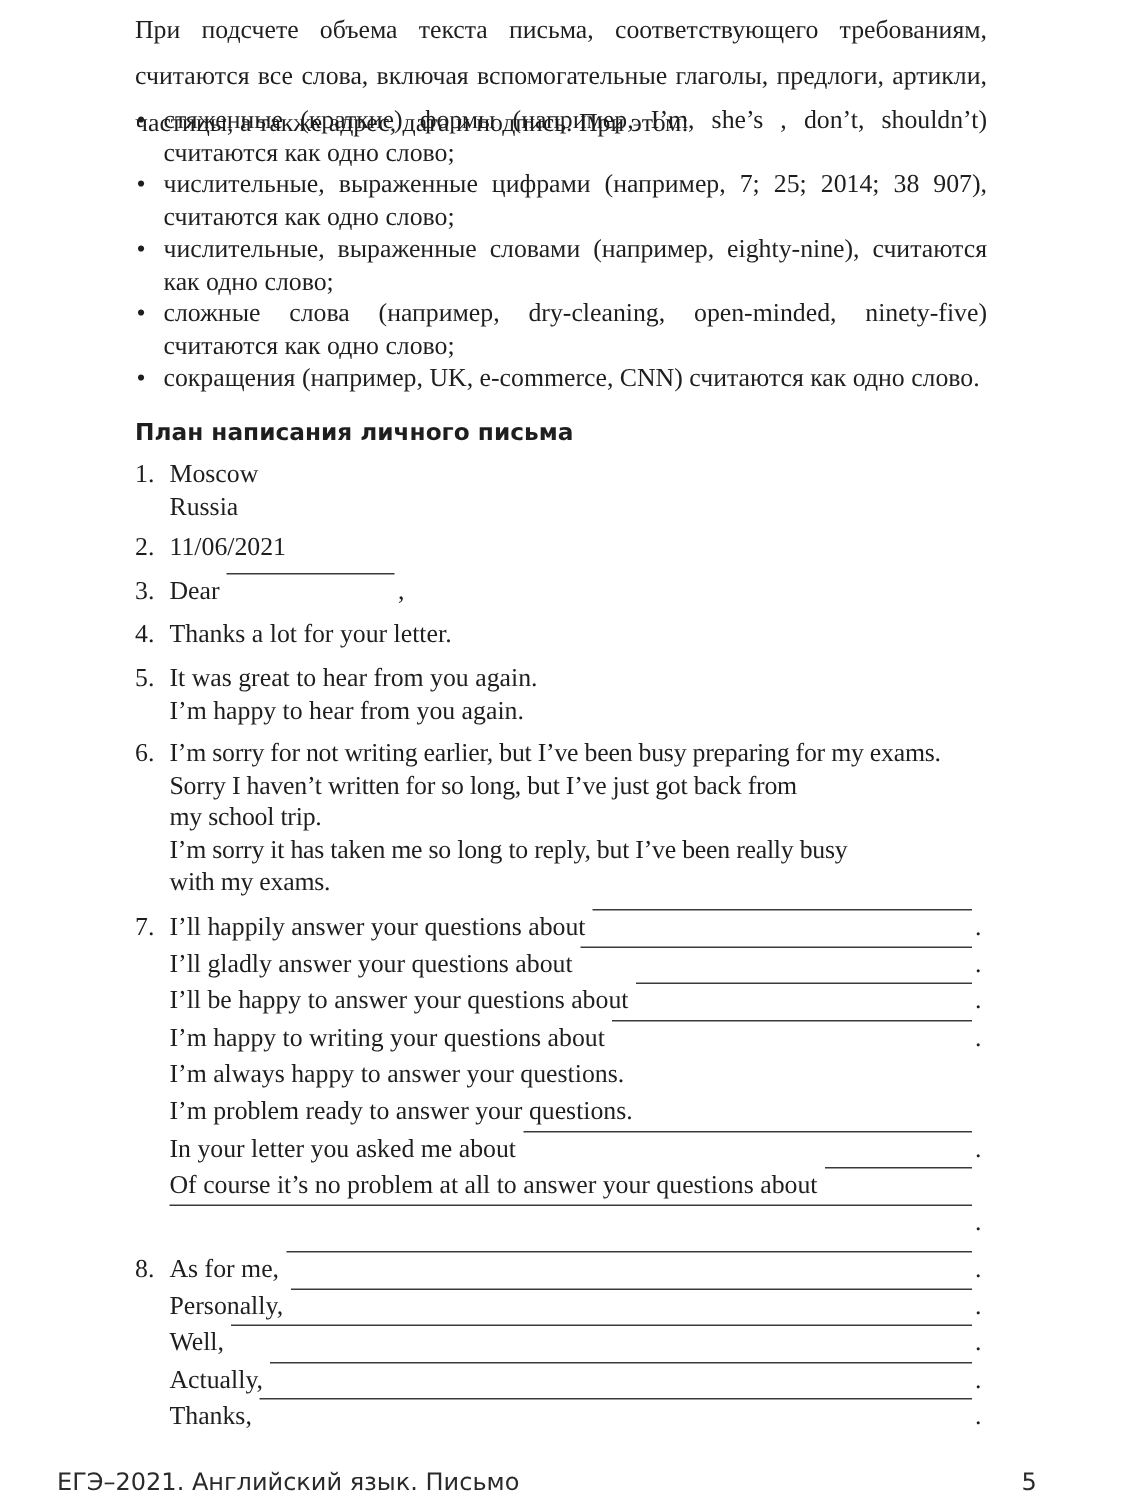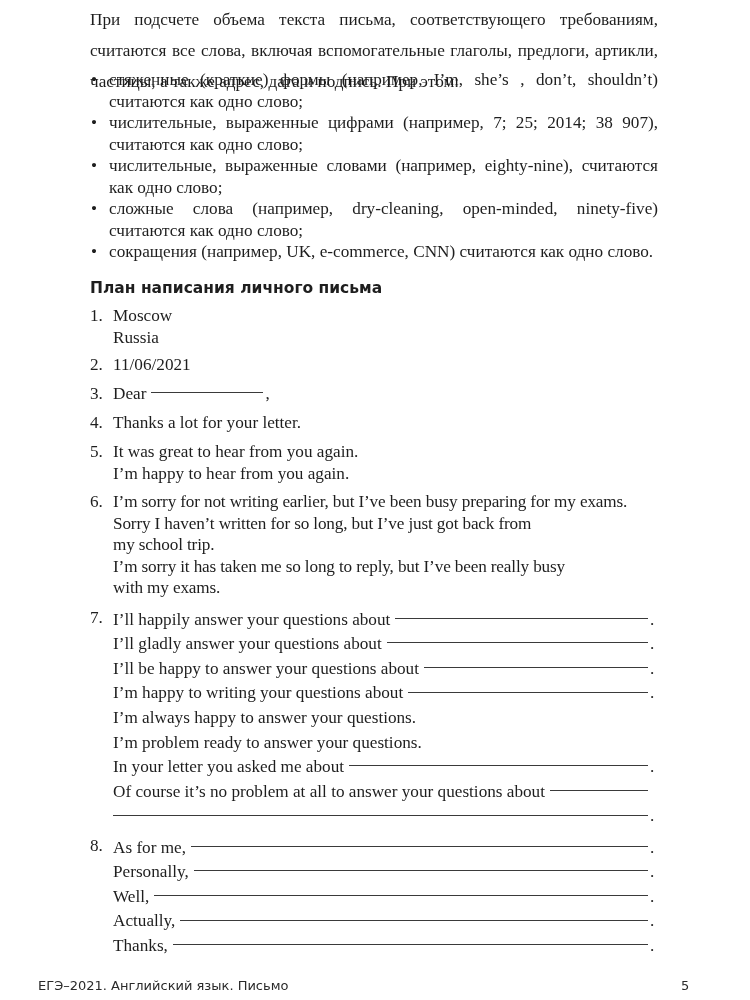--- a/index.html
+++ b/index.html
@@ -11,25 +11,25 @@
   .bullets { position: absolute; left: 90px; top: 69px; width: 568px; margin: 0; padding: 0; list-style: none; line-height: 21.5px; }
   .bullets li { position: relative; padding-left: 19px; text-align: justify; }
   .bullets li .dot { position: absolute; left: 1px; top: 0; }
   .heading { position: absolute; left: 90px; top: 279px; width: 568px; 
              font-family: "DejaVu Sans", "Liberation Sans", sans-serif; font-weight: bold; font-size: 15.5px; }
   .plan { position: absolute; left: 90px; top: 305px; width: 568px; line-height: 21.5px; }
   .item { position: absolute; left: 0; width: 568px; }
   .num { position: absolute; left: 0; top: 0; }
   .body { position: absolute; left: 23px; right: 0; top: 0; }
   .line { display: block; height: 21.5px; white-space: nowrap; }
-  .row { display: flex; align-items: center; white-space: nowrap; height: 24.6px; }
+  .row { display: flex; align-items: flex-start; white-space: nowrap; height: 24.6px; }
   .fill { flex: 1 1 auto; border-bottom: 1.3px solid #3a3a3a; margin: 0 2px 0 5px; height: 0; position: relative; top: -1px; }
   .fill.short { flex: 0 0 112px; }
   .end { width: 8px; }
-  .footer { position: absolute; top: 978px; font-family: "DejaVu Sans", "Liberation Sans", sans-serif; font-size: 13px; color: #2a2a2a; }
+  .footer { position: absolute; top: 978px; font-family: "DejaVu Sans", "Liberation Sans", sans-serif; font-size: 16px; color: #2a2a2a; }
   .footer.left { left: 38px; }
   .footer.right { left: 681px; }
 </style>
 </head>
 <body>
 
 <div class="page">
 
   <div class="intro serif">
     <p>При подсчете объема текста письма, соответствующего требованиям, считаются все слова, включая вспомогательные глаголы, предлоги, артикли, частицы, а также адрес, дата и подпись. При этом:</p>

